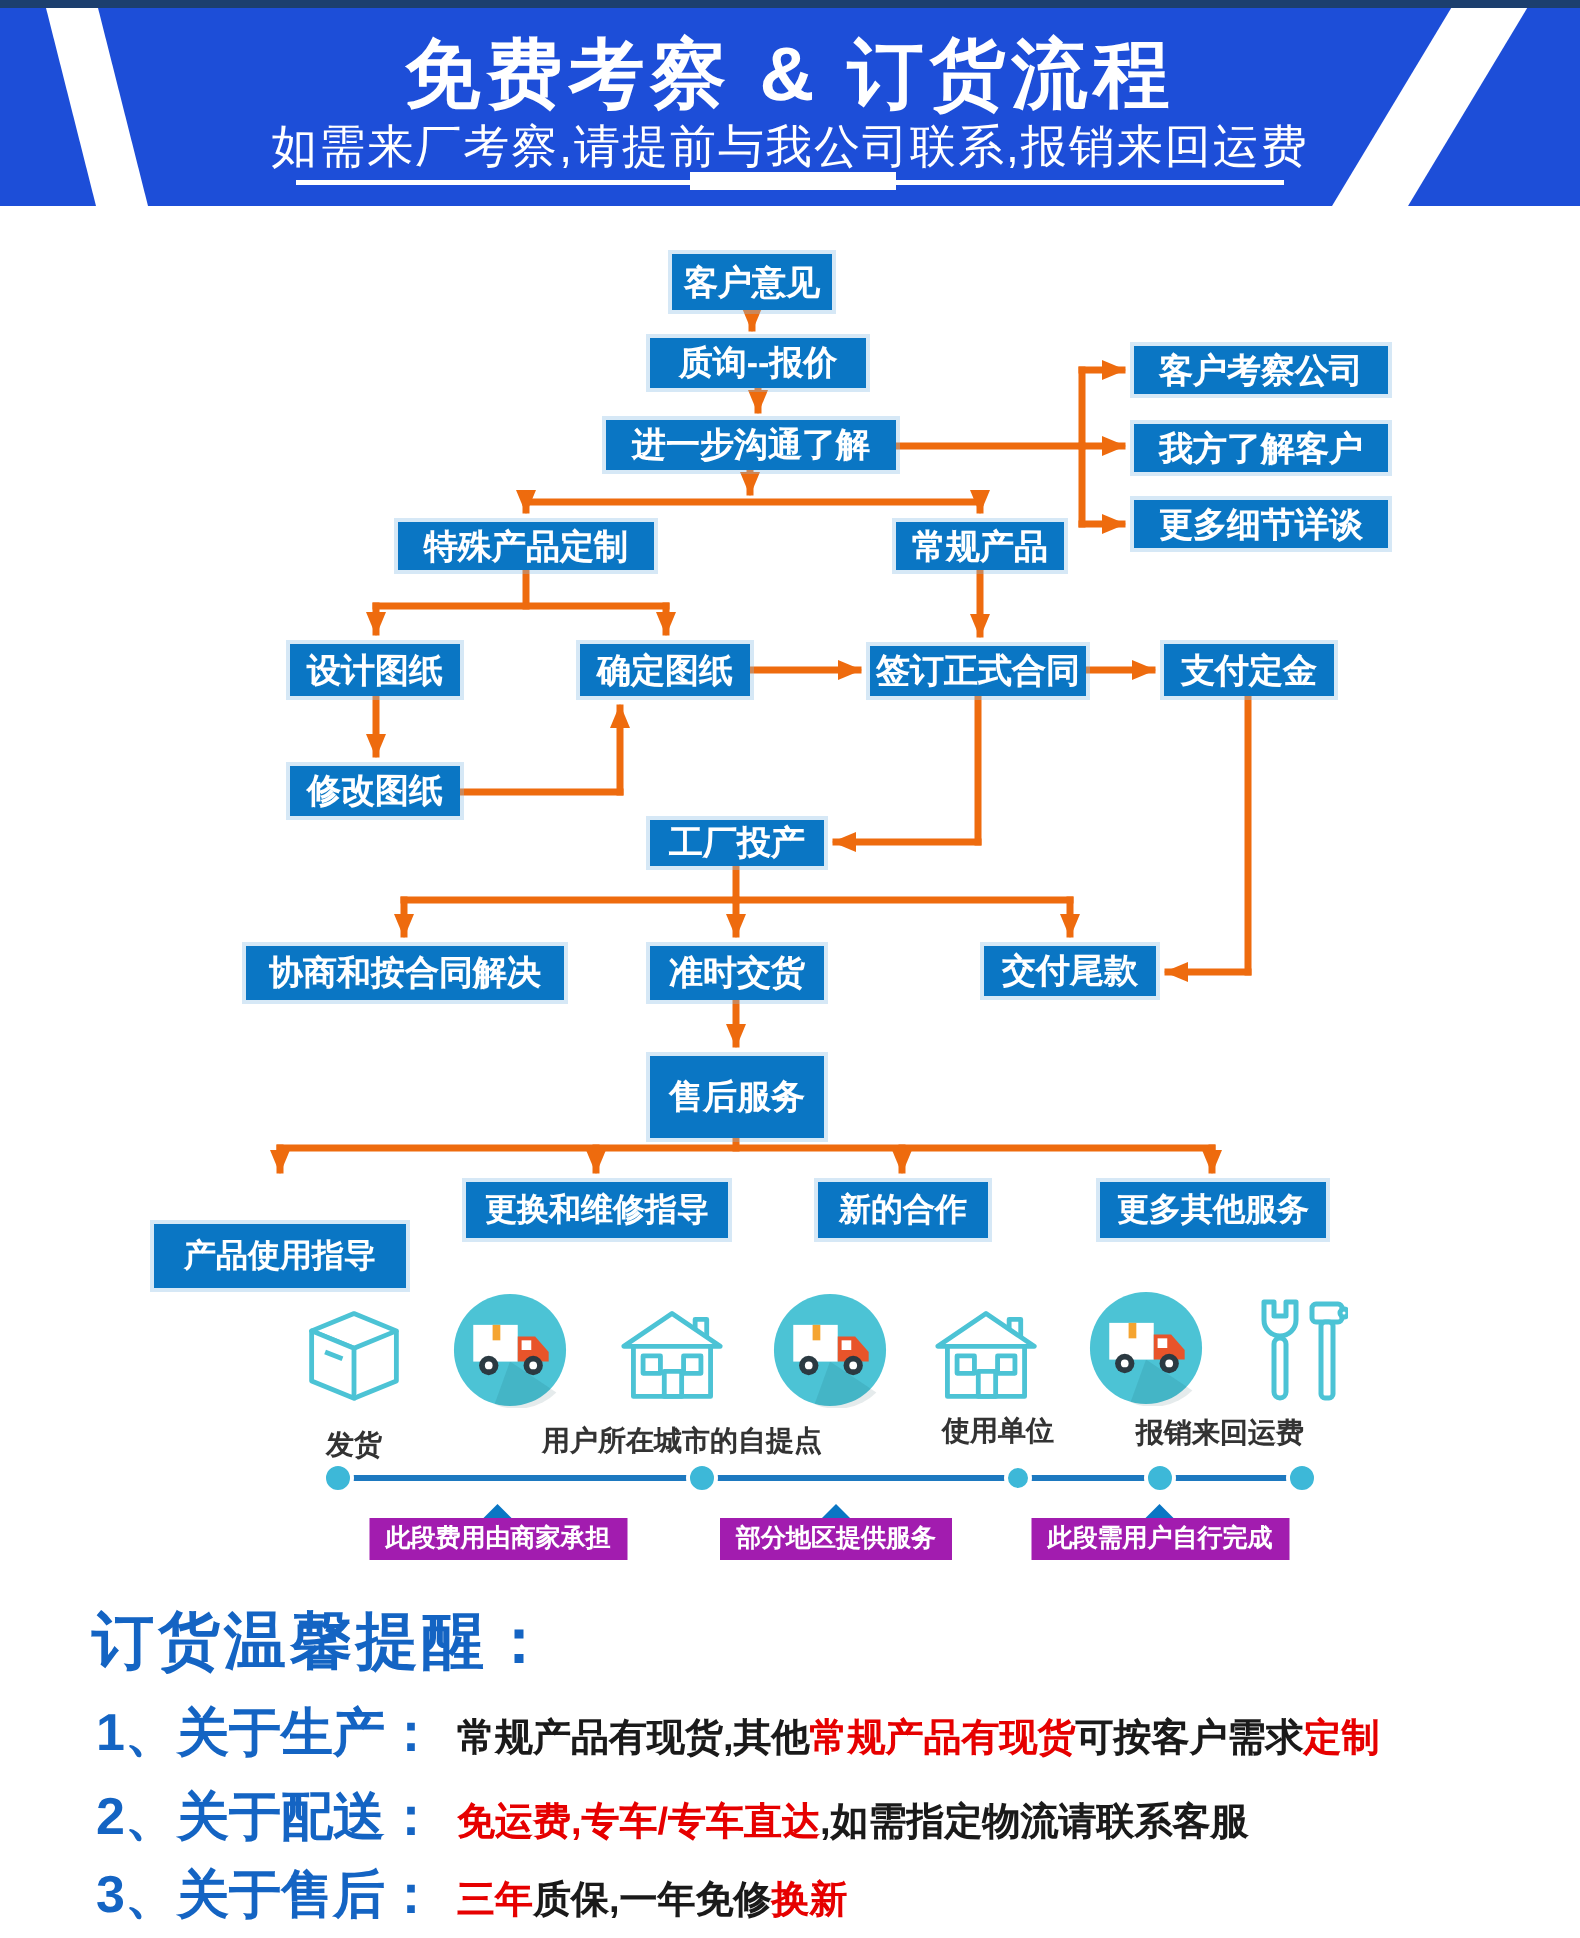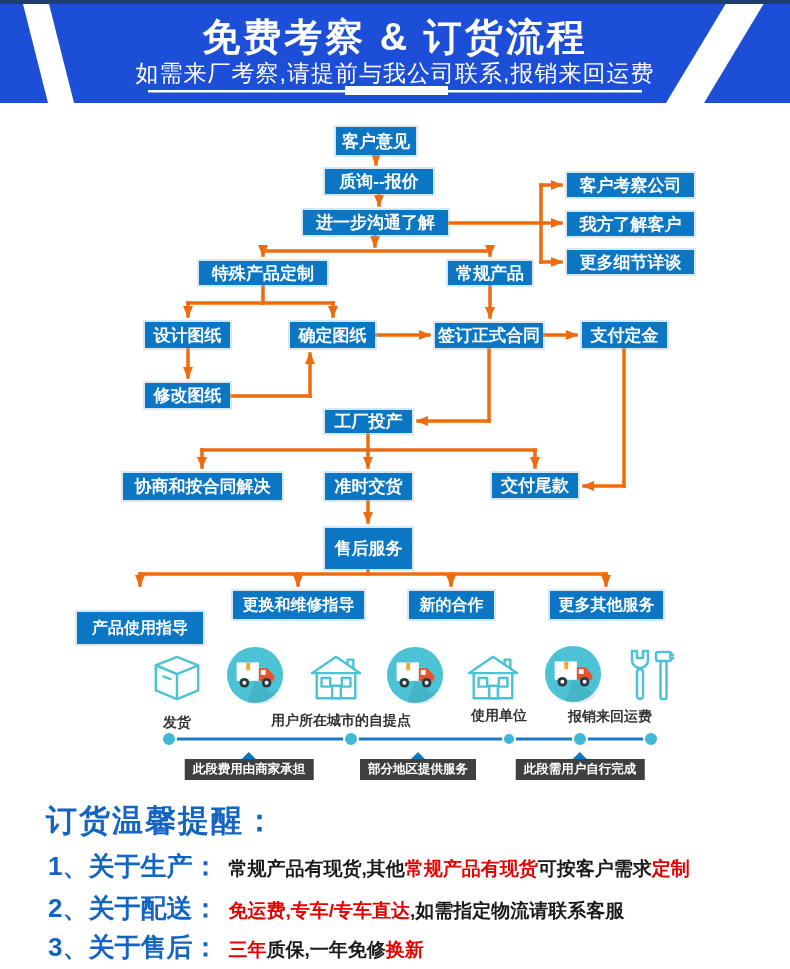--- a/index.html
+++ b/index.html
@@ -20,21 +20,21 @@
     font-size:17px; display:flex; align-items:center; justify-content:center;
     white-space:nowrap; box-shadow:0 0 0 2px rgba(137,190,230,.35); }
   .node.small { font-size:16px; }
 
   
   .licon { position:absolute; z-index:2; }
   .llabel { position:absolute; z-index:2; color:#333; font-size:14px; font-weight:bold;
     text-align:left; white-space:nowrap; transform:translateX(-50%); }
 
   
-  .tl-label { position:absolute; z-index:3; transform:translateX(-50%); background:#404040;
+  .tl-label { position:absolute; z-index:3; transform:translateX(-50%); background:#a21caf;
     color:#fff; font-size:12.5px; font-weight:bold; padding:2px 8px; white-space:nowrap; }
   .tl-label::before { content:""; position:absolute; top:-7px; left:50%; margin-left:-7px;
     border-left:7px solid transparent; border-right:7px solid transparent;
     border-bottom:7px solid #0a76c4; }
 
   
   .rem-title { position:absolute; left:46px; top:800px; color:#1464c3; font-size:31px;
     font-weight:bold; letter-spacing:2px; }
   .rem-item { position:absolute; left:48px; width:720px; font-size:19px; white-space:nowrap; }
   .rem-prefix { color:#1464c3; font-size:26px; font-weight:bold; margin-right:10px; }

